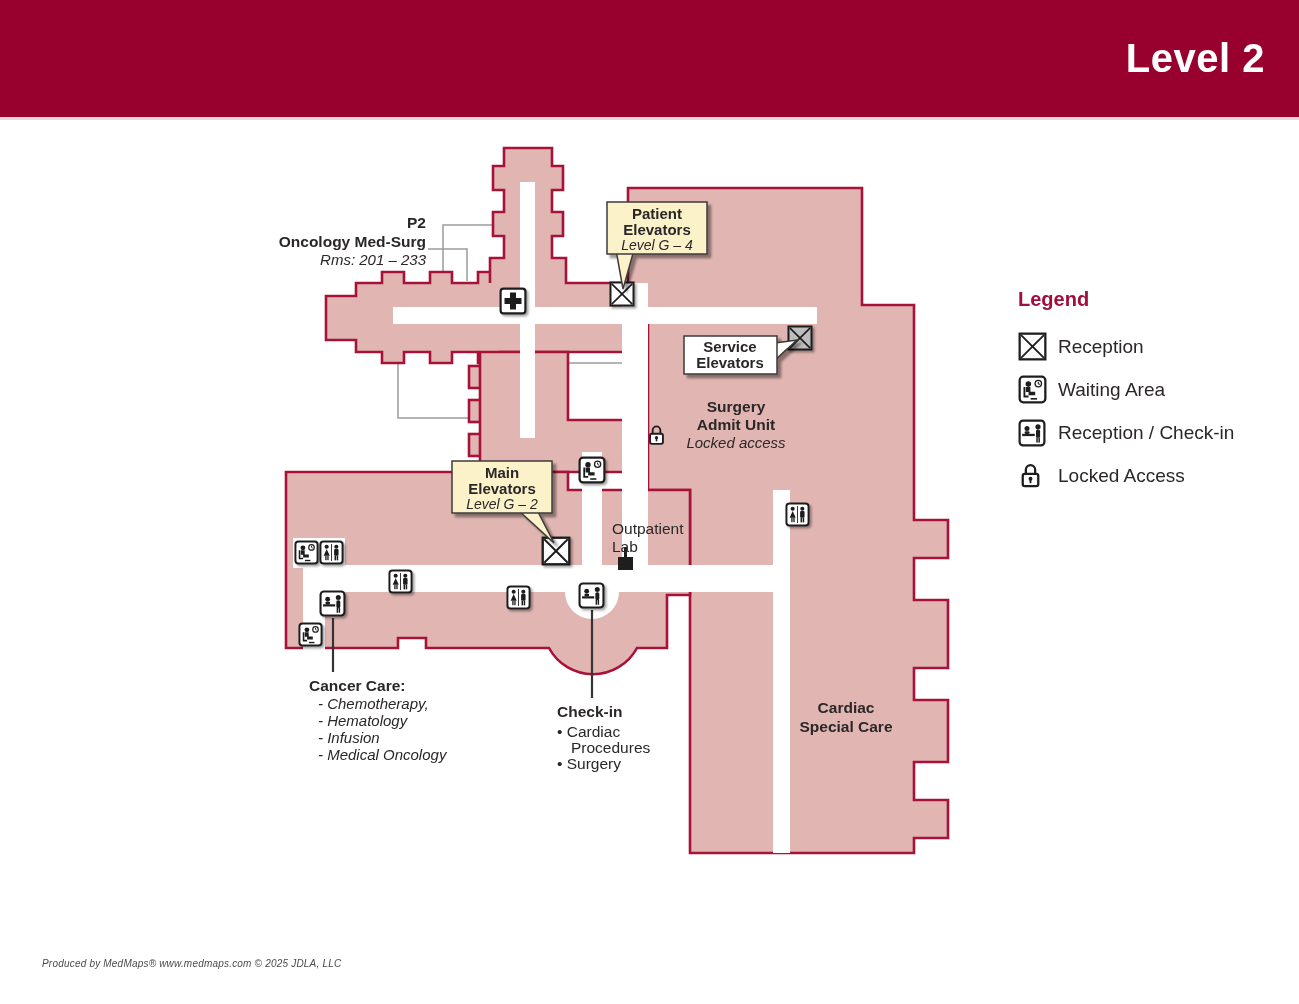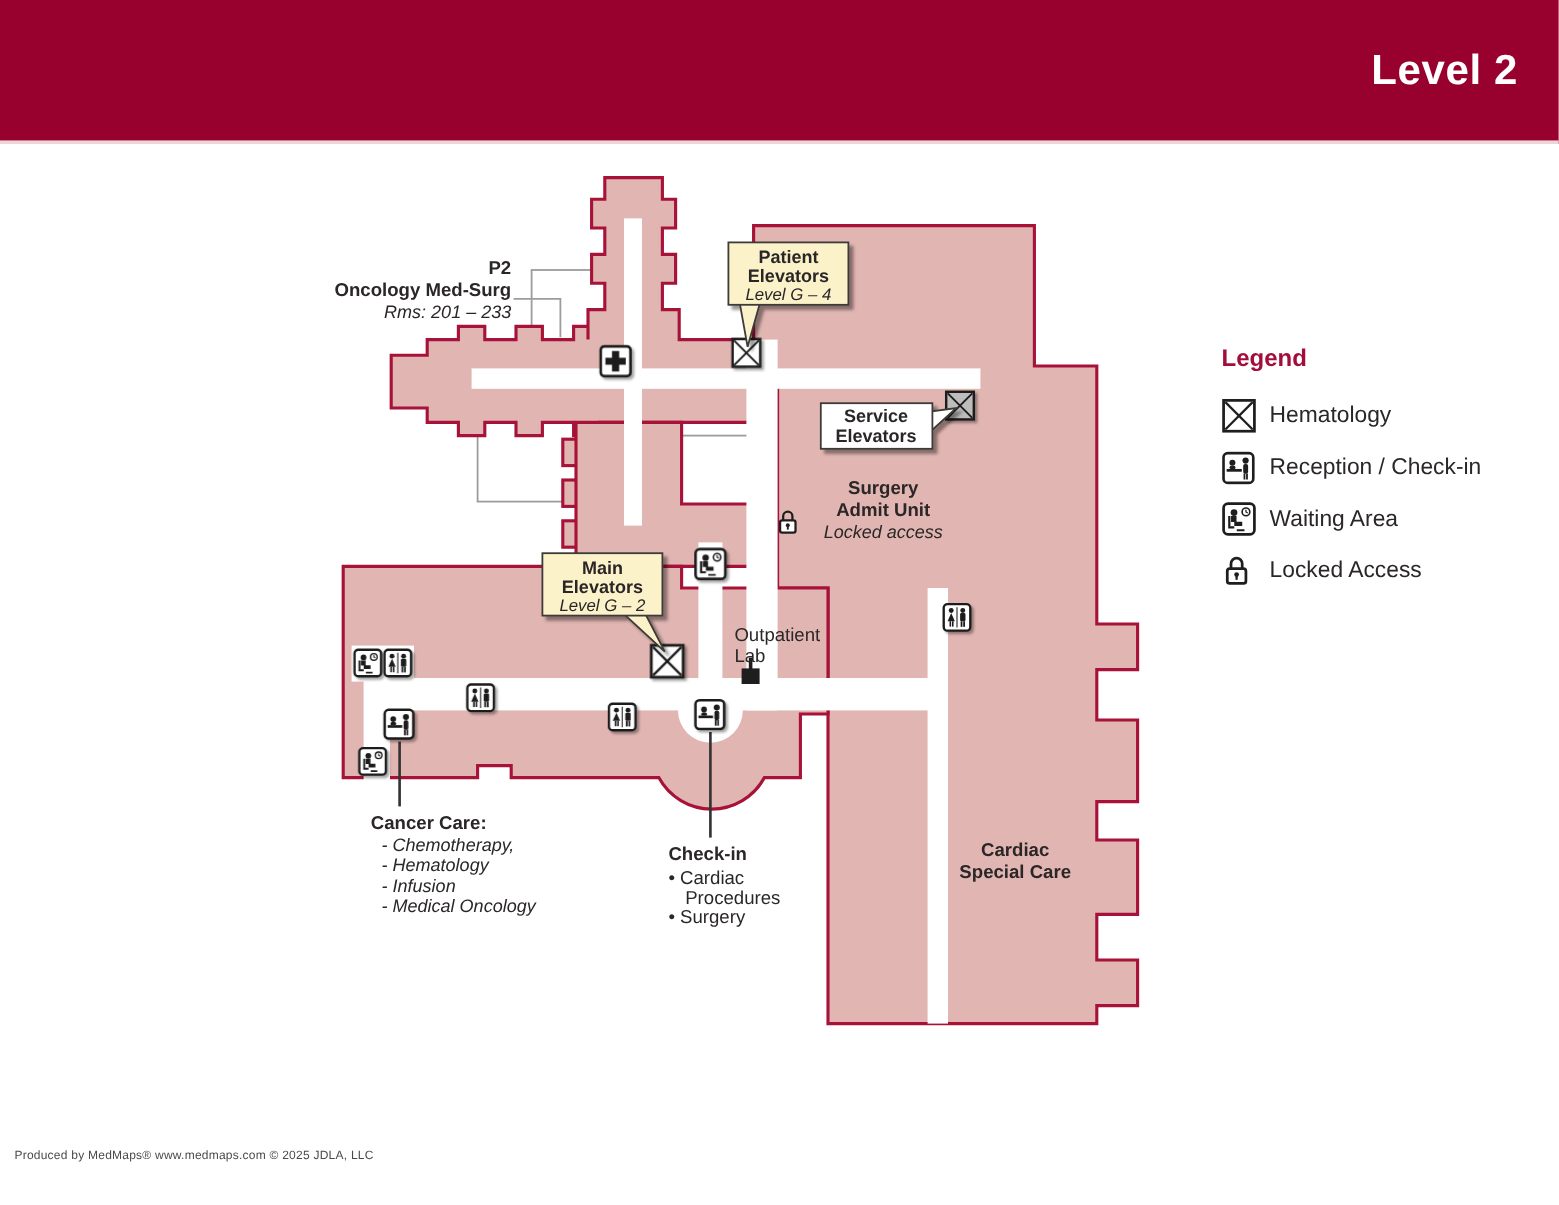--- a/index.html
+++ b/index.html
@@ -1,28 +1,28 @@
 <!DOCTYPE html>
 <html><head>
 <meta charset="utf-8">
 <style>
   html,body{margin:0;padding:0;background:#fff;}
   body{width:1299px;height:1004px;position:relative;overflow:hidden;
        font-family:"Liberation Sans", sans-serif;color:#2b2728;}
   .banner{position:absolute;top:0;left:0;width:1299px;height:117px;
           background:#98012E;border-bottom:3px solid #eed3d9;
           display:flex;align-items:center;justify-content:flex-end;}
-  .banner-title{color:#fff;font-weight:bold;font-size:35px;padding-right:34px;letter-spacing:.5px;}
+  .banner-title{color:#fff;font-weight:bold;font-size:40px;padding-right:34px;letter-spacing:.5px;}
   svg.map{position:absolute;top:0;left:0;}
   .legend{position:absolute;left:1018px;top:288px;width:270px;}
   .legend-title{color:#A30D3B;font-weight:bold;font-size:20px;margin:0 0 14px 0;}
   .legend-row{display:flex;align-items:center;height:43px;}
   .legend-ico{width:34px;flex:0 0 34px;display:flex;align-items:center;}
   .legend-label{font-size:19px;color:#2b2728;padding-left:6px;}
-  .footer{position:absolute;left:12px;top:958px;font-size:10px;color:#4a4a4a;letter-spacing:.2px;}
+  .footer{position:absolute;left:42px;top:958px;font-size:10px;font-style:italic;color:#4a4a4a;letter-spacing:.2px;}
   text{font-family:"Liberation Sans", sans-serif;}
   .mt{font-size:15.5px;fill:#2b2728;}
   .mtb{font-size:15.5px;font-weight:bold;fill:#2b2728;}
   .mti{font-size:15px;font-style:italic;fill:#2b2728;}
   .ct{font-size:15px;font-weight:bold;fill:#2b2728;}
   .cti{font-size:14px;font-style:italic;fill:#2b2728;}
 </style>
 </head>
 <body>
 
@@ -210,40 +210,40 @@
 
 <div class="legend">
   <div class="legend-title">Legend</div>
 
   <div class="legend-row">
     <span class="legend-ico">
       <svg width="29" height="29" viewBox="0 0 28 28">
           <use href="#s-elev"></use>
         </svg>
       </span>
-    <span class="legend-label">Hematology</span>
+    <span class="legend-label">Reception</span>
+  </div>
+  <div class="legend-row">
+    <span class="legend-ico">
+      <svg width="29" height="29" viewBox="0 0 28 28">
+          <use href="#s-waiting"></use>
+        </svg>
+      </span>
+    <span class="legend-label">Waiting Area</span>
   </div>
   <div class="legend-row">
     <span class="legend-ico">
       <svg width="28" height="28" viewBox="0 0 28 28">
           <use href="#s-reception"></use>
         </svg>
       </span>
     <span class="legend-label">Reception / Check-in</span>
   </div>
   <div class="legend-row">
     <span class="legend-ico">
-      <svg width="29" height="29" viewBox="0 0 28 28">
-          <use href="#s-waiting"></use>
-        </svg>
-      </span>
-    <span class="legend-label">Waiting Area</span>
-  </div>
-  <div class="legend-row">
-    <span class="legend-ico">
       <svg width="25" height="29" viewBox="0 0 24 28">
           <use href="#s-lock"></use>
         </svg>
       </span>
     <span class="legend-label">Locked Access</span>
   </div>
 </div>
 
 <div class="footer">Produced by MedMaps®  www.medmaps.com   © 2025 JDLA, LLC</div>
 

